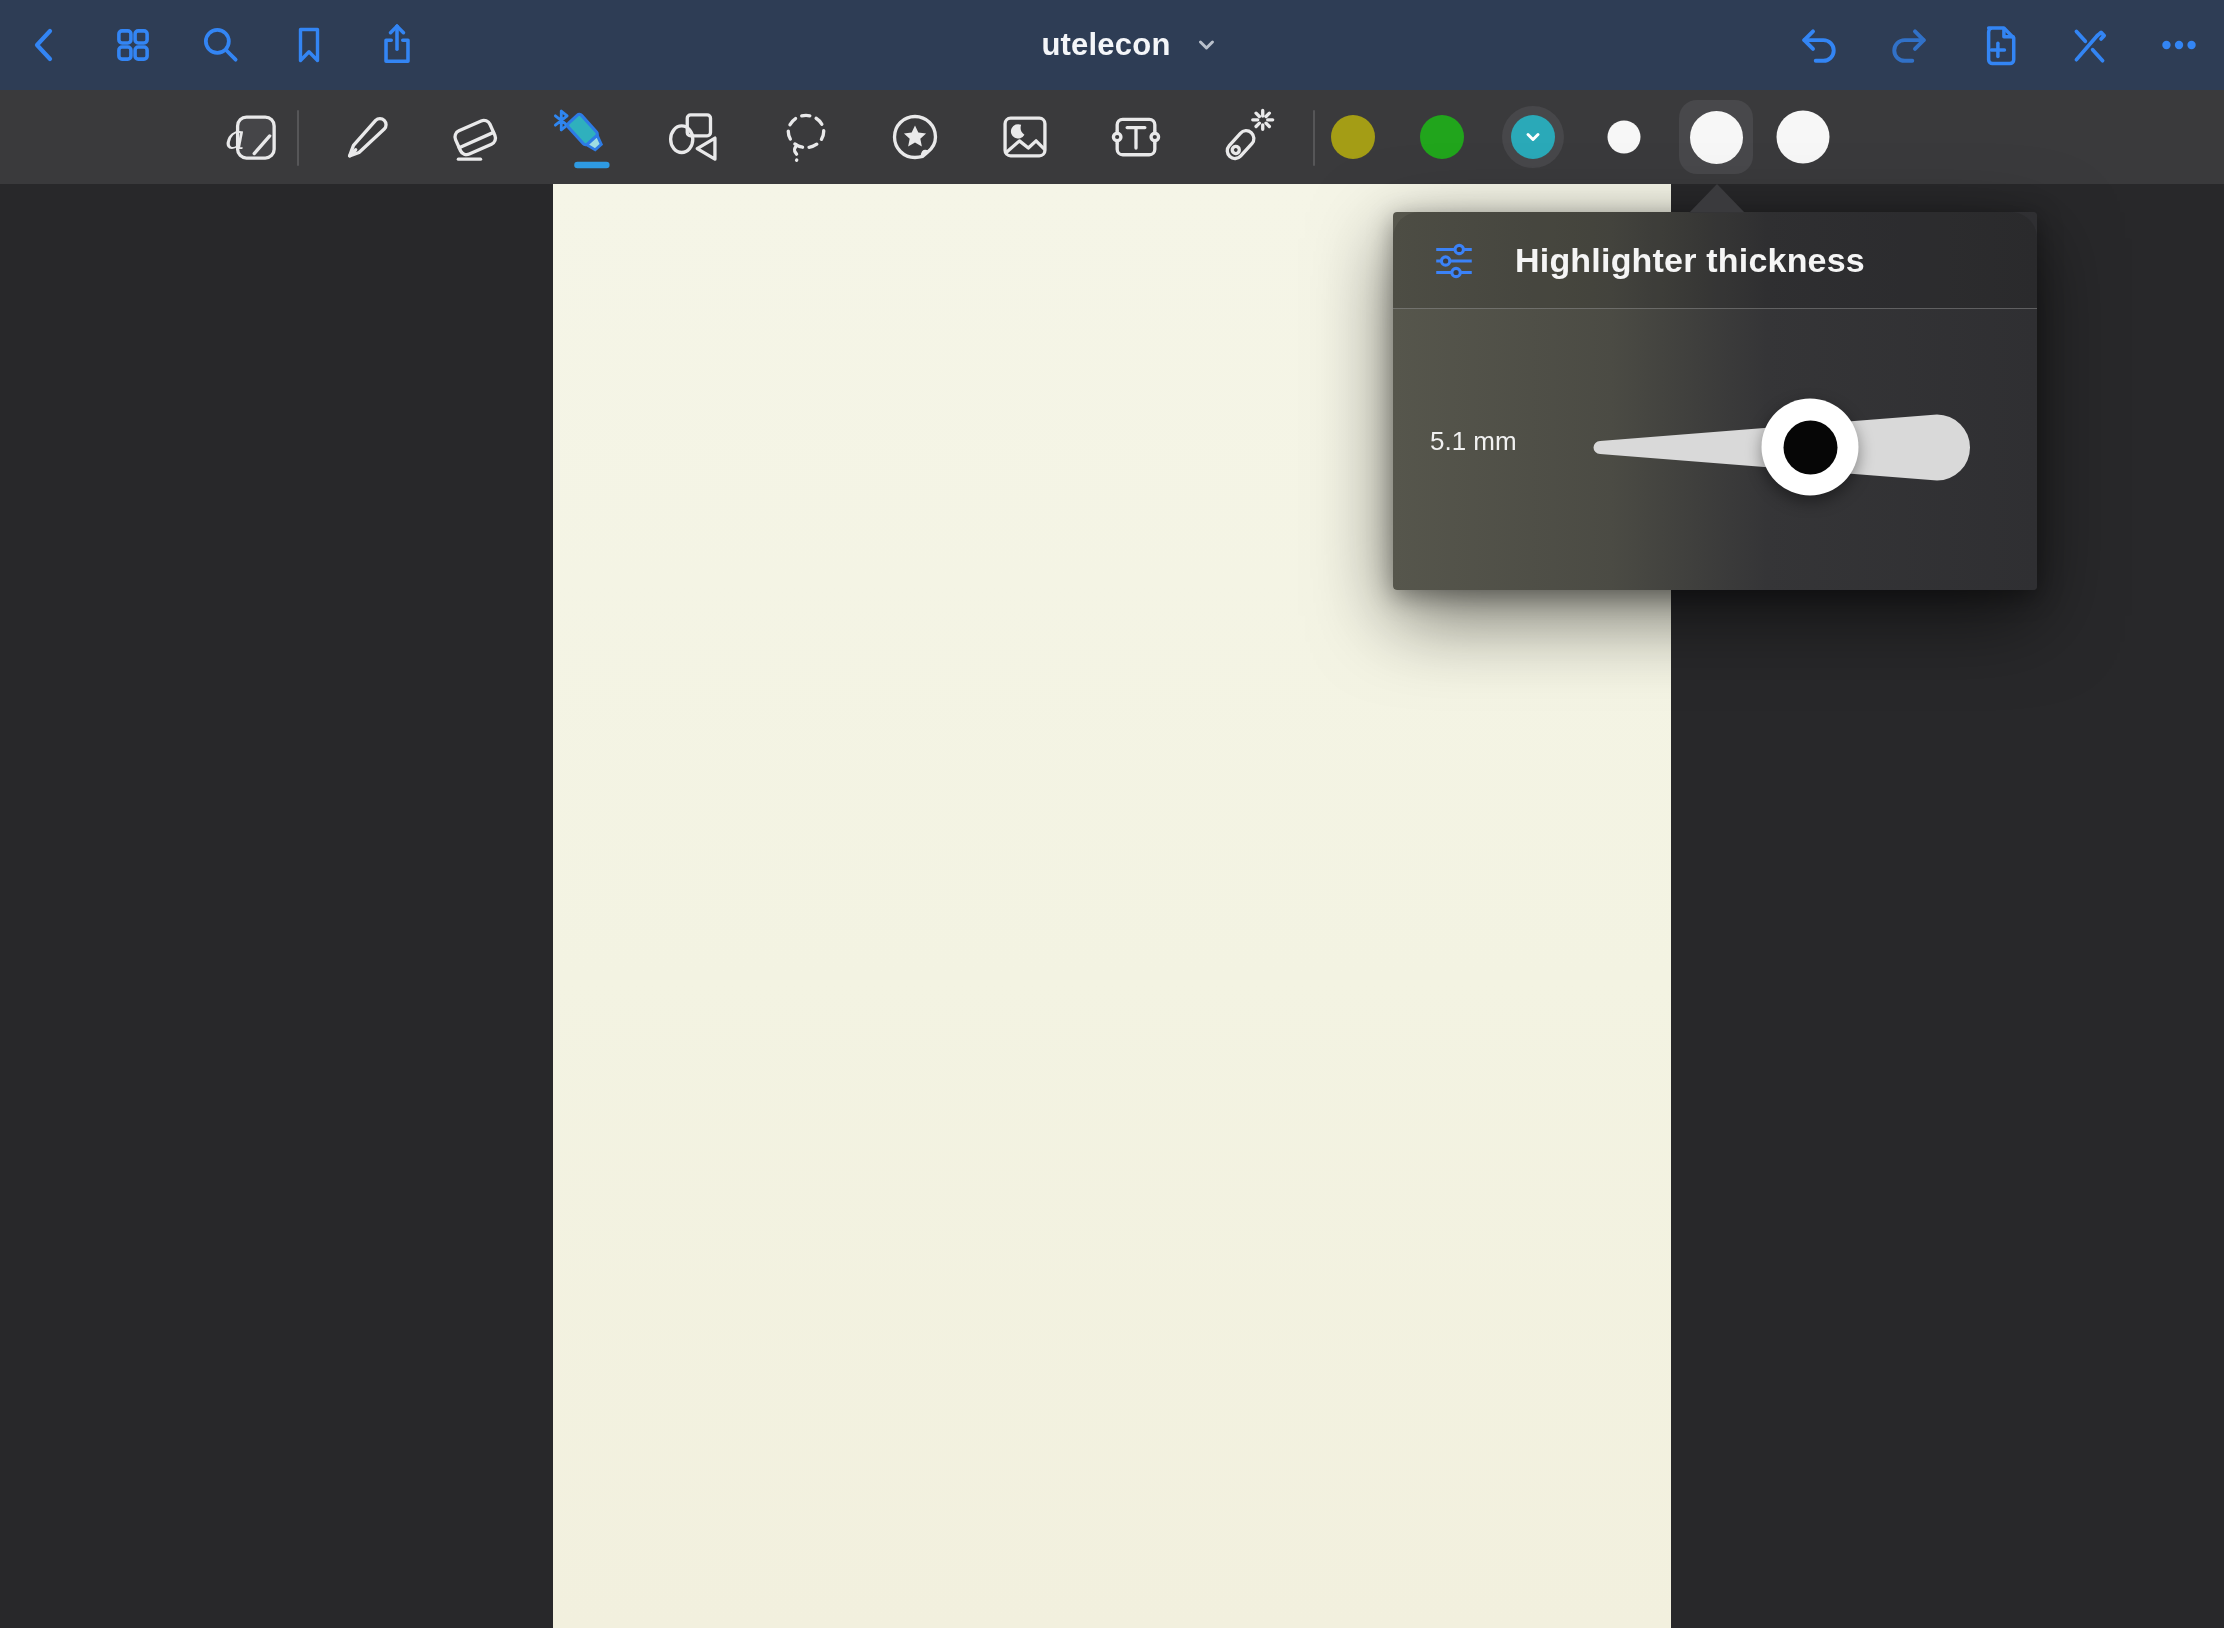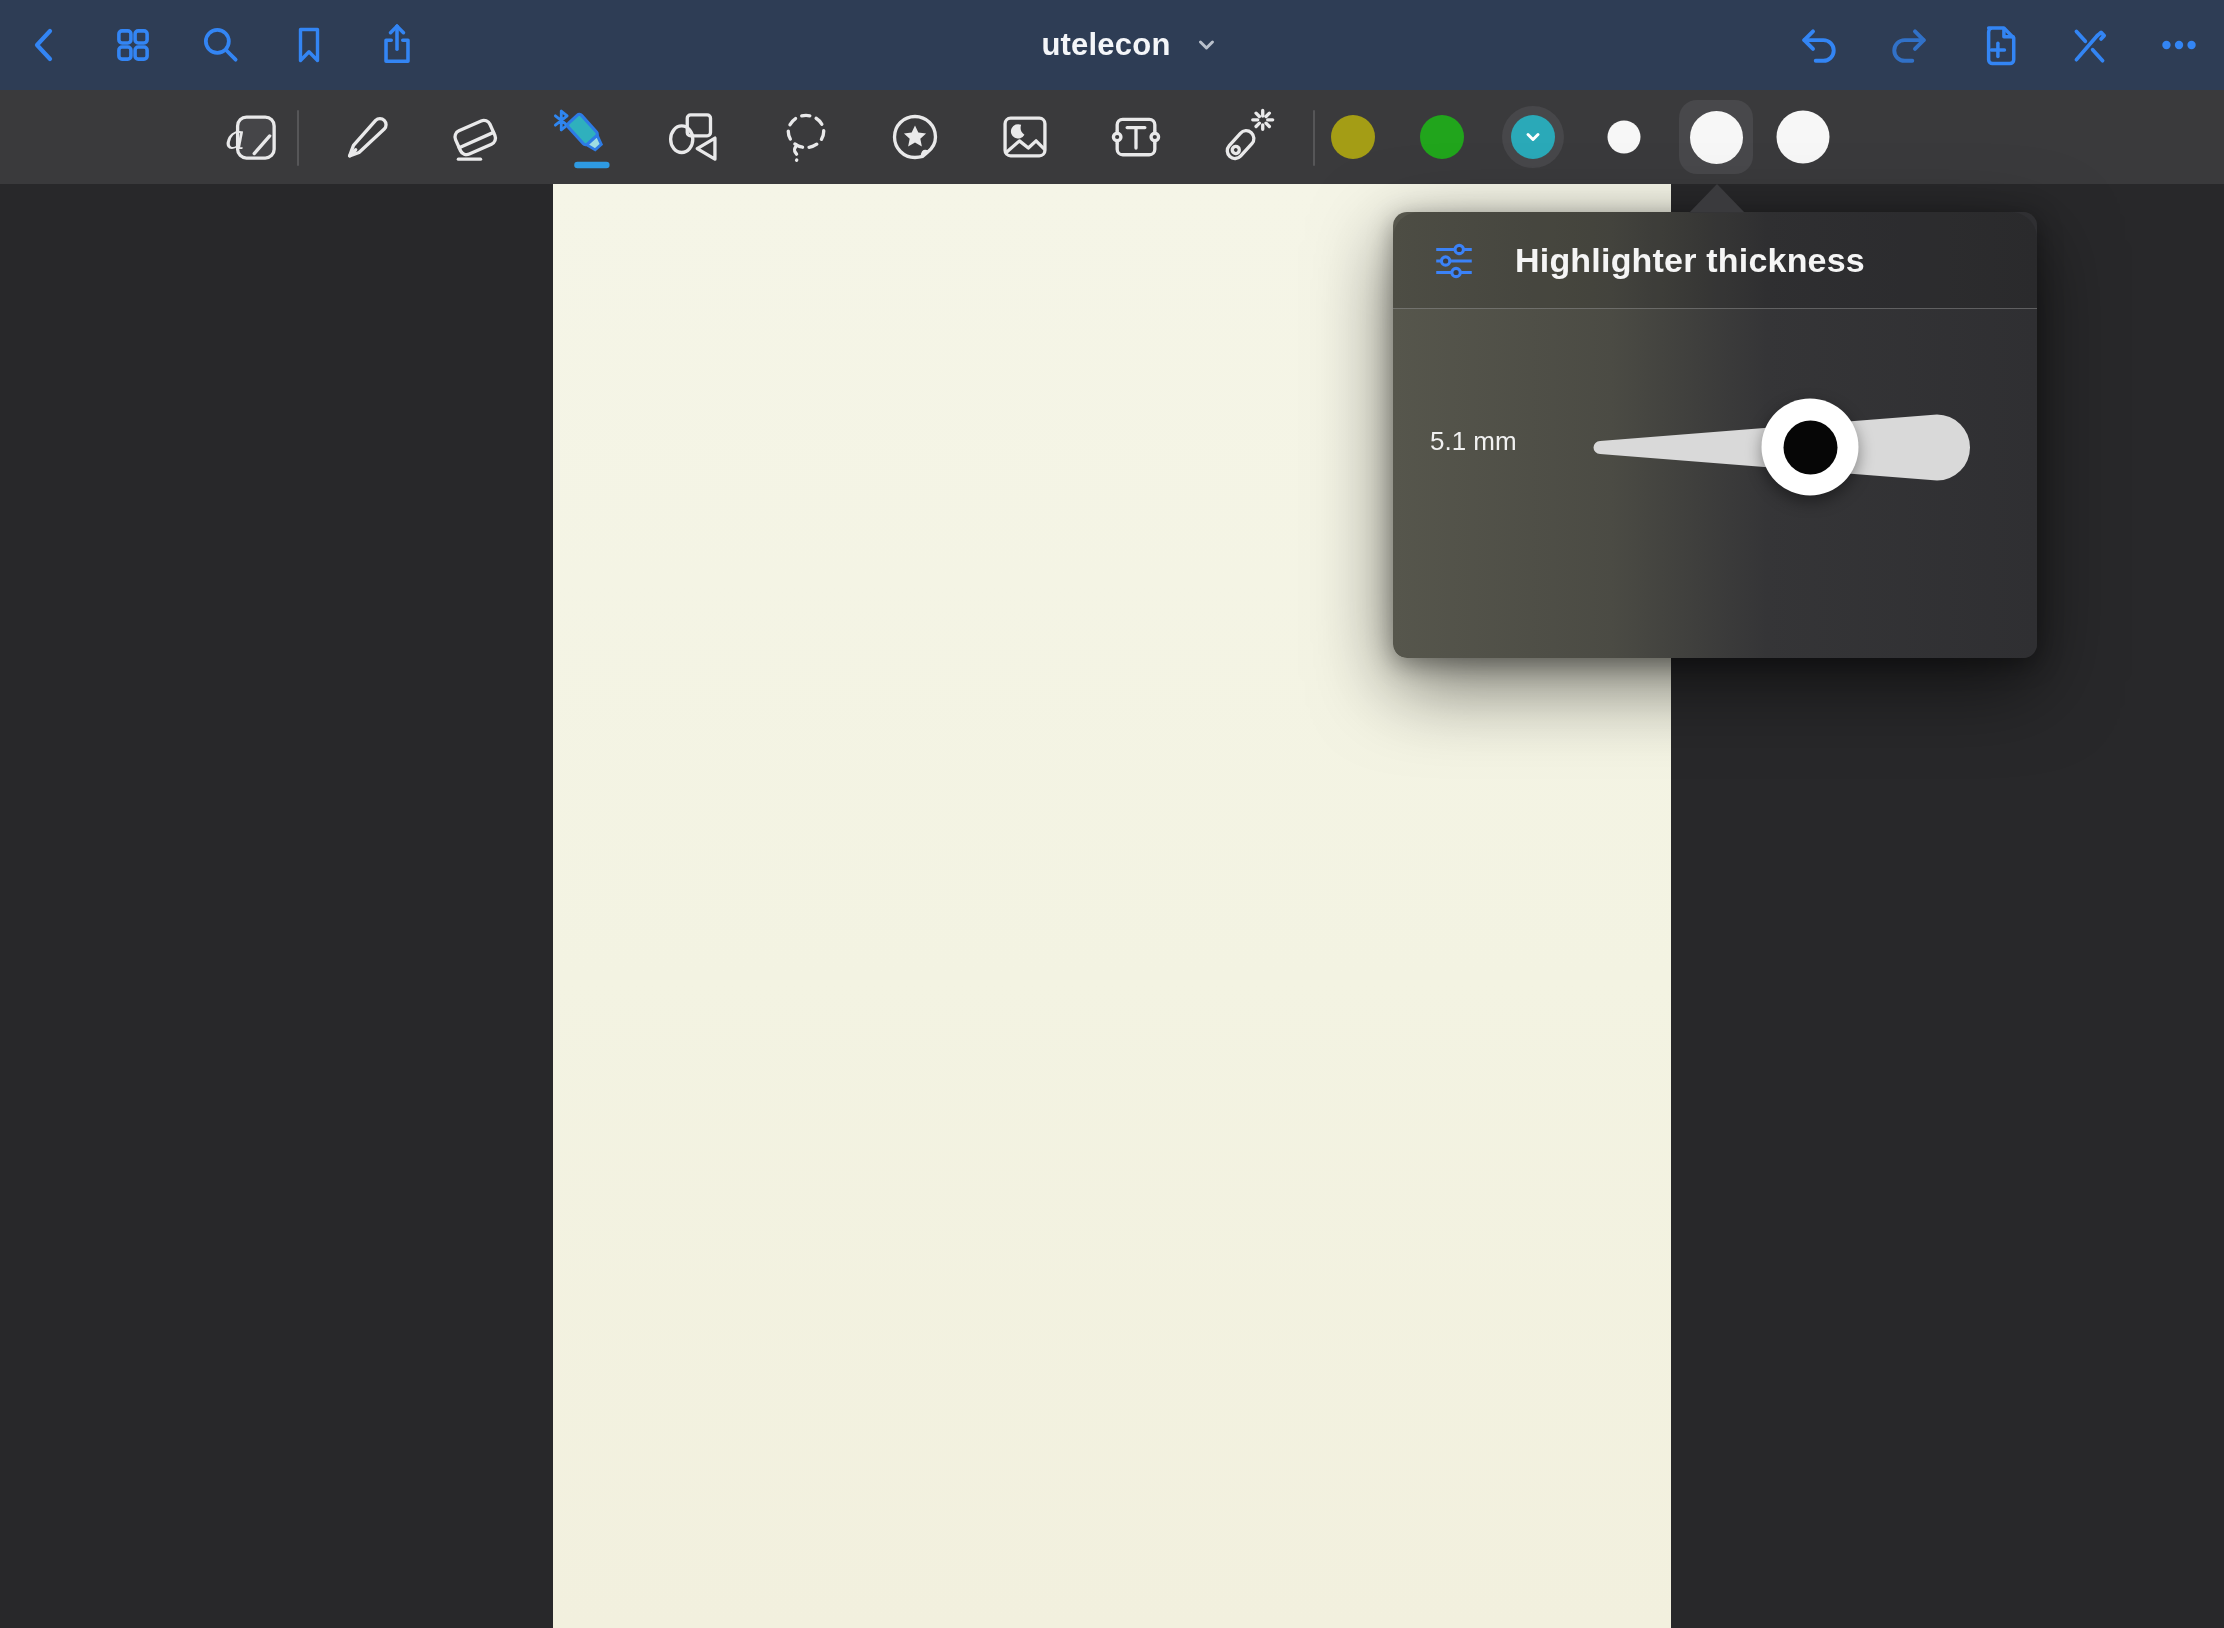--- a/index.html
+++ b/index.html
@@ -49,21 +49,21 @@
     display:flex;align-items:center;justify-content:center;
   }
   .dot{border-radius:50%;background:#f7f7f7;}
   
   .paper{
     position:absolute;left:553px;top:184px;width:1118px;height:1444px;
     background:linear-gradient(180deg,#f5f5e7 0%,#f3f3e2 55%,#f2f0de 100%);
   }
   
   .popup{
-    position:absolute;left:1393px;top:212px;width:644px;height:446px;border-radius:14px;
+    position:absolute;left:1393px;top:212px;width:644px;height:378px;border-radius:4px;
     background:linear-gradient(90deg,#56564c 0%,#4b4b44 34%,#353537 58%,#2f2f32 100%);
     box-shadow:0 26px 80px rgba(0,0,0,.55), 0 6px 24px rgba(0,0,0,.35);
   }
   .popup-caret{
     position:absolute;left:296px;top:-28px;width:0;height:0;
     border-left:28px solid transparent;border-right:28px solid transparent;
     border-bottom:29px solid #3a3a3d;
   }
   .popup-header{
     position:absolute;left:0;top:0;width:100%;height:97px;border-radius:26px 26px 0 0;

